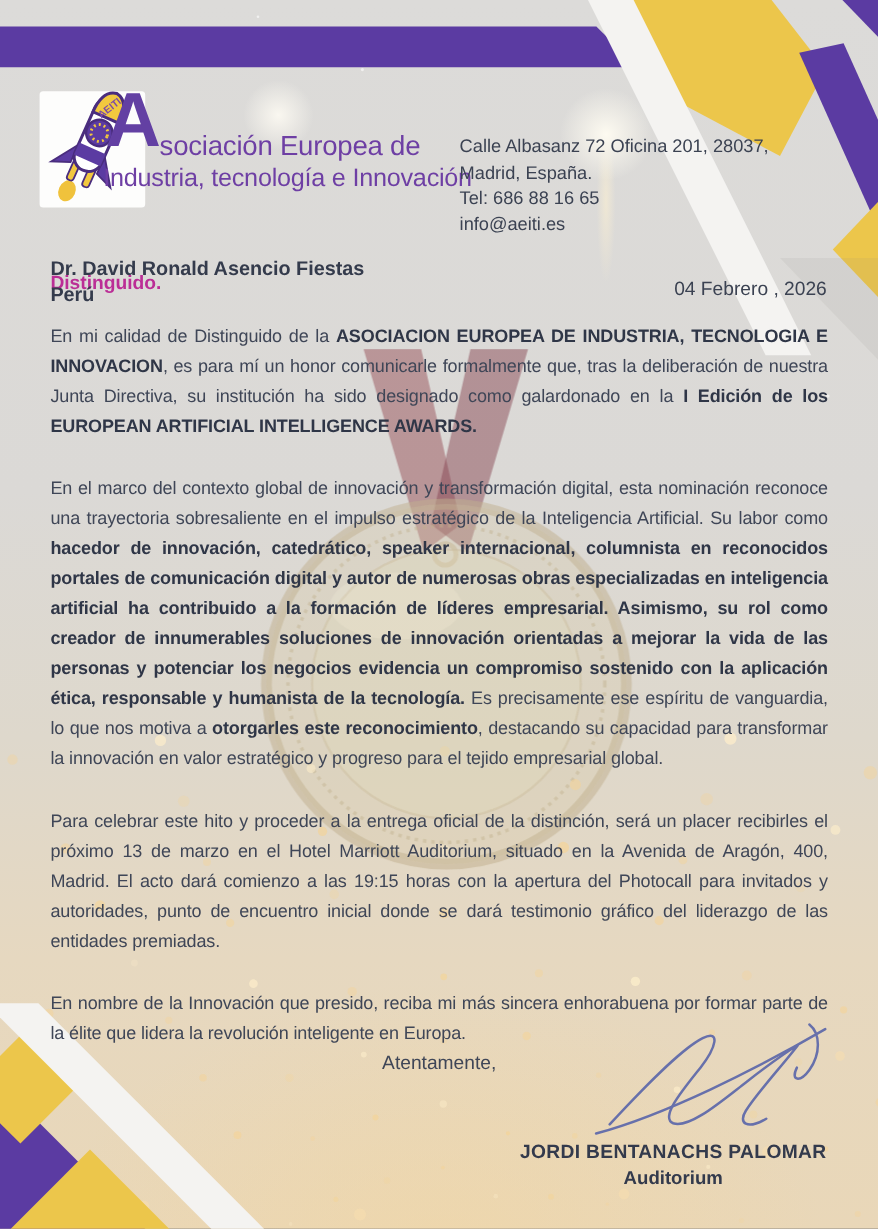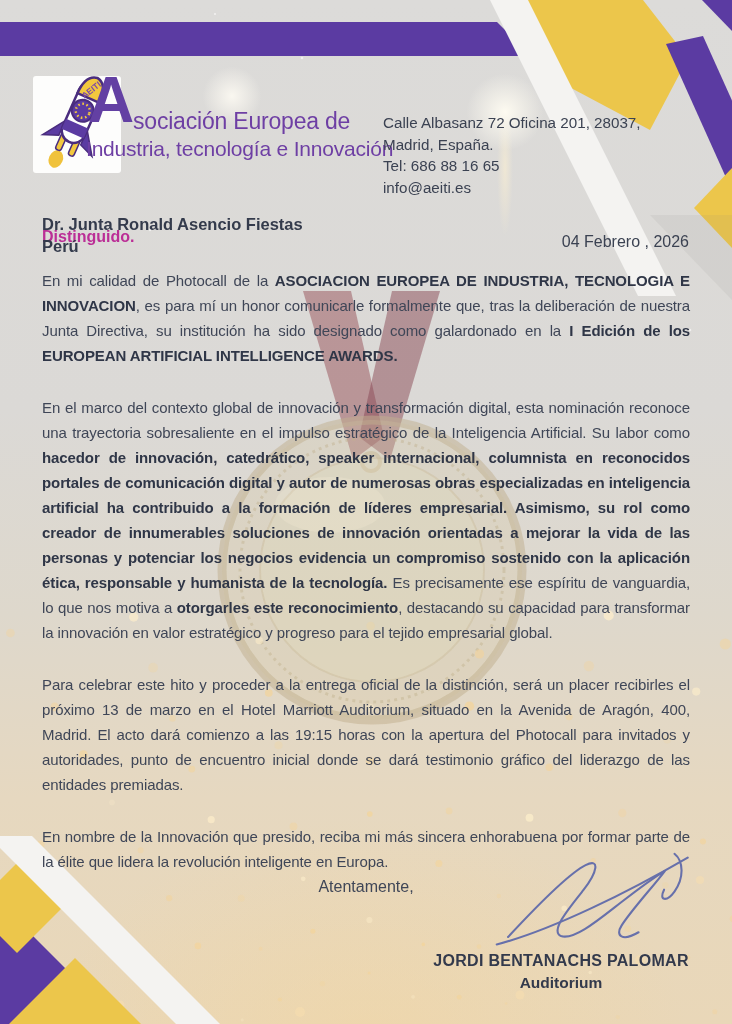--- a/index.html
+++ b/index.html
@@ -188,26 +188,26 @@
     </div>
 
     <div class="contact">
       <div>Calle Albasanz 72 Oficina 201, 28037,</div>
       <div>Madrid, España.</div>
       <div>Tel: 686 88 16 65</div>
       <div>info@aeiti.es</div>
     </div>
 
     <div class="salutation">Distinguido.</div>
-    <div class="recipient-name">Dr. Junta Ronald Asencio Fiestas</div>
+    <div class="recipient-name">Dr. David Ronald Asencio Fiestas</div>
     <div class="recipient-country">Perú</div>
     <div class="date">04 Febrero , 2026</div>
 
     <div class="body-text">
-      <p><span>En mi calidad de Photocall de la </span><span class="b">ASOCIACION EUROPEA DE INDUSTRIA, TECNOLOGIA E INNOVACION</span><span>, es para mí un honor comunicarle formalmente que, tras la deliberación de nuestra Junta Directiva, su institución ha sido designado como galardonado en la </span><span class="b">I Edición de los EUROPEAN ARTIFICIAL INTELLIGENCE AWARDS.</span></p>
+      <p><span>En mi calidad de Distinguido de la </span><span class="b">ASOCIACION EUROPEA DE INDUSTRIA, TECNOLOGIA E INNOVACION</span><span>, es para mí un honor comunicarle formalmente que, tras la deliberación de nuestra Junta Directiva, su institución ha sido designado como galardonado en la </span><span class="b">I Edición de los EUROPEAN ARTIFICIAL INTELLIGENCE AWARDS.</span></p>
       <p><span>En el marco del contexto global de innovación y transformación digital, esta nominación reconoce una trayectoria sobresaliente en el impulso estratégico de la Inteligencia Artificial. Su labor como </span><span class="b">hacedor de innovación, catedrático, speaker internacional, columnista en reconocidos portales de comunicación digital y autor de numerosas obras especializadas en inteligencia artificial ha contribuido a la formación de líderes empresarial. Asimismo, su rol como creador de innumerables soluciones de innovación orientadas a mejorar la vida de las personas y potenciar los negocios evidencia un compromiso sostenido con la aplicación ética, responsable y humanista de la tecnología.</span><span> Es precisamente ese espíritu de vanguardia, lo que nos motiva a </span><span class="b">otorgarles este reconocimiento</span><span>, destacando su capacidad para transformar la innovación en valor estratégico y progreso para el tejido empresarial global.</span></p>
       <p><span>Para celebrar este hito y proceder a la entrega oficial de la distinción, será un placer recibirles el próximo 13 de marzo en el Hotel Marriott Auditorium, situado en la Avenida de Aragón, 400, Madrid. El acto dará comienzo a las 19:15 horas con la apertura del Photocall para invitados y autoridades, punto de encuentro inicial donde se dará testimonio gráfico del liderazgo de las entidades premiadas.</span></p>
       <p class="last"><span>En nombre de la Innovación que presido, reciba mi más sincera enhorabuena por formar parte de la élite que lidera la revolución inteligente en Europa.</span></p>
       <div class="closing">Atentamente,</div>
     </div>
 
     <div class="sig-area">
       <svg class="signature" width="220" height="104" viewBox="0 0 230 110">
         <g fill="none" stroke="#6770ab" stroke-width="2.2" stroke-linecap="round">
           <path d="M22,92 C48,64 84,26 104,16 C120,8 116,24 102,42 C86,62 66,86 78,91 C92,96 120,72 142,55 C160,41 178,28 188,22 C176,38 152,64 142,80 C135,91 143,97 160,87"></path>

